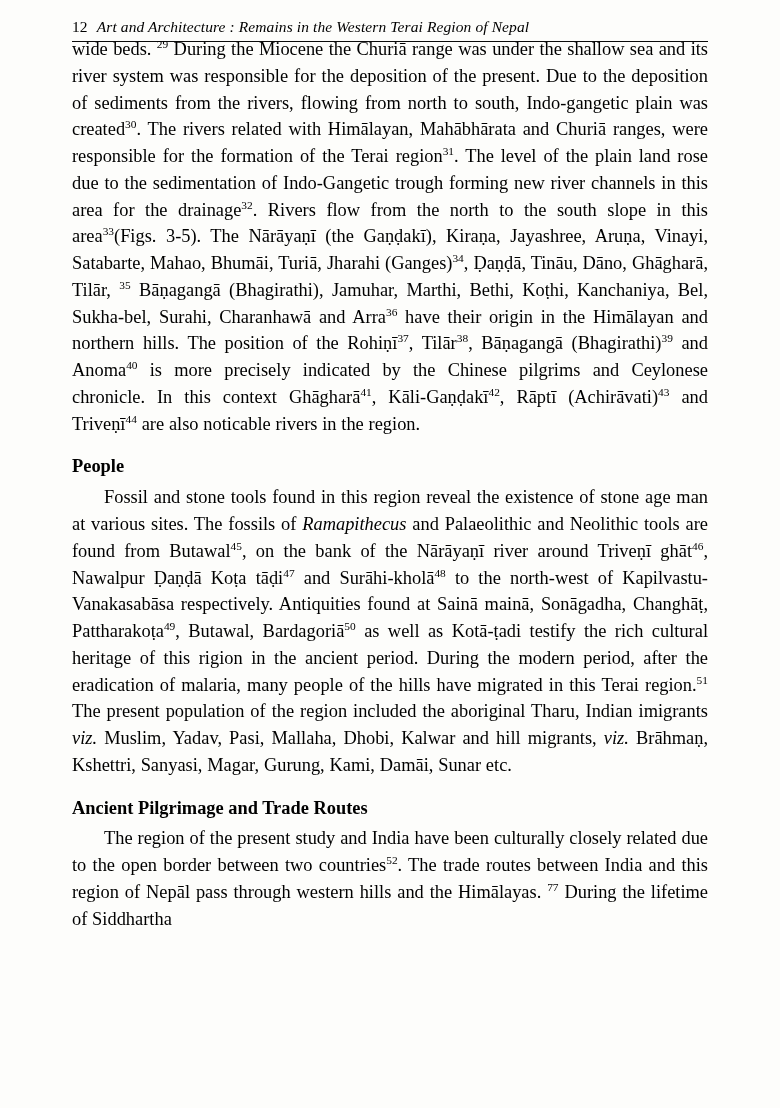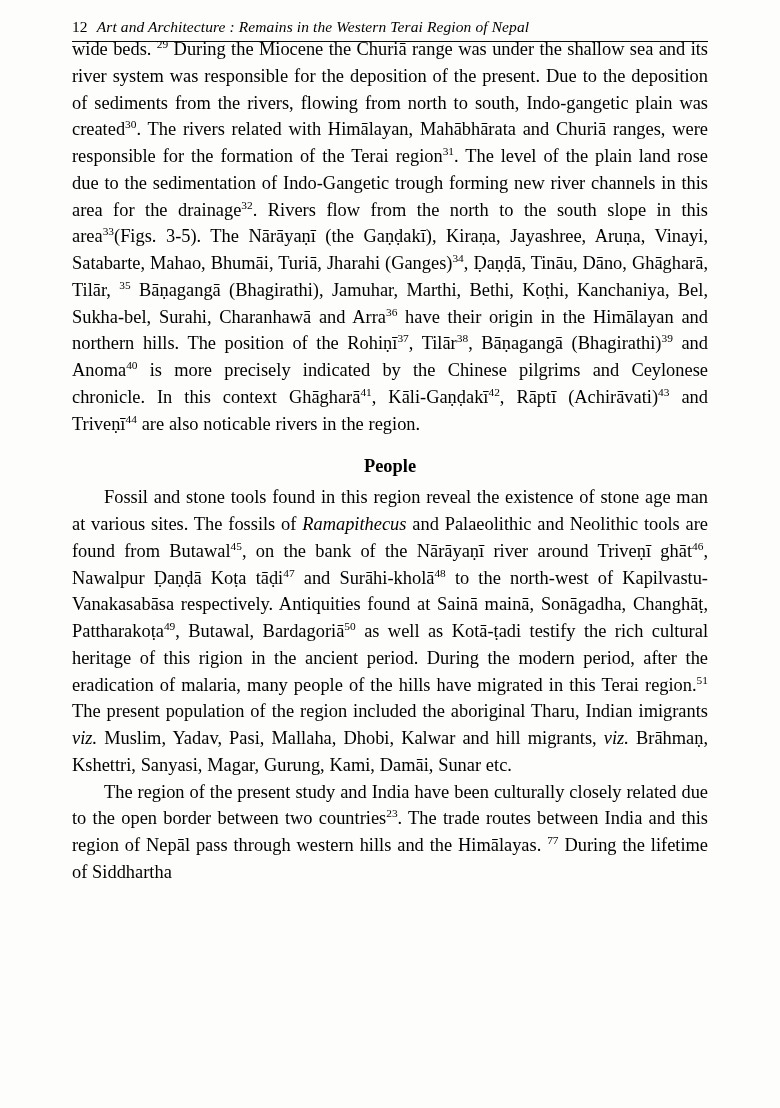--- a/index.html
+++ b/index.html
@@ -62,21 +62,21 @@
     text-indent: 0;
   }
   p.indent {
     text-indent: 32px;
   }
   h3.subhead {
     margin: 17px 0 4px 0;
     font-size: 18.4px;
     font-weight: bold;
     line-height: 1.4;
-    text-align: center;
+    text-align: left;
   }
   sup {
     font-size: 0.62em;
     vertical-align: super;
     line-height: 0;
   }
   .it { font-style: italic; }
 </style>
 </head>
 <body>
@@ -89,17 +89,18 @@
   <div class="header-rule"></div>
 
   <div class="body-col">
 
     <p class="cont"><span>wide beds. </span><sup>29</sup><span> During the Miocene the Churiā range was under the shallow sea and its river system was responsible for the deposition of the present. Due to the deposition of sediments from the rivers, flowing from north to south, Indo-gangetic plain was created</span><sup>30</sup><span>. The rivers related with Himālayan, Mahābhārata and Churiā ranges, were responsible for the formation of the Terai region</span><sup>31</sup><span>. The level of the plain land rose due to the sedimentation of Indo-Gangetic trough forming new river channels in this area for the drainage</span><sup>32</sup><span>. Rivers flow from the north to the south slope in this area</span><sup>33</sup><span>(Figs. 3-5). The Nārāyaṇī (the Gaṇḍakī), Kiraṇa, Jayashree, Aruṇa, Vinayi, Satabarte, Mahao, Bhumāi, Turiā, Jharahi (Ganges)</span><sup>34</sup><span>, Ḍaṇḍā, Tināu, Dāno, Ghāgharā, Tilār, </span><sup>35</sup><span> Bāṇagangā (Bhagirathi), Jamuhar, Marthi, Bethi, Koṭhi, Kanchaniya, Bel, Sukha-bel, Surahi, Charanhawā and Arra</span><sup>36</sup><span> have their origin in the Himālayan and northern hills. The position of the Rohiṇī</span><sup>37</sup><span>, Tilār</span><sup>38</sup><span>, Bāṇagangā (Bhagirathi)</span><sup>39</sup><span> and Anoma</span><sup>40</sup><span> is more precisely indicated by the Chinese pilgrims and Ceylonese chronicle. In this context Ghāgharā</span><sup>41</sup><span>, Kāli-Gaṇḍakī</span><sup>42</sup><span>, Rāptī (Achirāvati)</span><sup>43</sup><span> and Triveṇī</span><sup>44</sup><span> are also noticable rivers in the region.</span></p>
 
     <h3 class="subhead">People</h3>
 
     <p class="indent"><span>Fossil and stone tools found in this region reveal the existence of stone age man at various sites. The fossils of </span><span class="it">Ramapithecus</span><span> and Palaeolithic and Neolithic tools are found from Butawal</span><sup>45</sup><span>, on the bank of the Nārāyaṇī river around Triveṇī ghāt</span><sup>46</sup><span>, Nawalpur Ḍaṇḍā Koṭa tāḍi</span><sup>47</sup><span> and Surāhi-kholā</span><sup>48</sup><span> to the north-west of Kapilvastu-Vanakasabāsa respectively. Antiquities found at Sainā mainā, Sonāgadha, Changhāṭ, Pattharakoṭa</span><sup>49</sup><span>, Butawal, Bardagoriā</span><sup>50</sup><span> as well as Kotā-ṭadi testify the rich cultural heritage of this rigion in the ancient period. During the modern period, after the eradication of malaria, many people of the hills have migrated in this Terai region.</span><sup>51</sup><span> The present population of the region included the aboriginal Tharu, Indian imigrants </span><span class="it">viz.</span><span> Muslim, Yadav, Pasi, Mallaha, Dhobi, Kalwar and hill migrants, </span><span class="it">viz.</span><span> Brāhmaṇ, Kshettri, Sanyasi, Magar, Gurung, Kami, Damāi, Sunar etc.</span></p>
 
+    <h3 class="subhead">Ancient Pilgrimage and Trade Routes</h3>
 
-    <p class="indent"><span>The region of the present study and India have been culturally closely related due to the open border between two countries</span><sup>23</sup><span>. The trade routes between India and this region of Nepāl pass through western hills and the Himālayas. </span><sup>77</sup><span> During the lifetime of Siddhartha</span></p>
+    <p class="indent"><span>The region of the present study and India have been culturally closely related due to the open border between two countries</span><sup>52</sup><span>. The trade routes between India and this region of Nepāl pass through western hills and the Himālayas. </span><sup>77</sup><span> During the lifetime of Siddhartha</span></p>
 
   </div>
 </div>
 
 </body></html>

